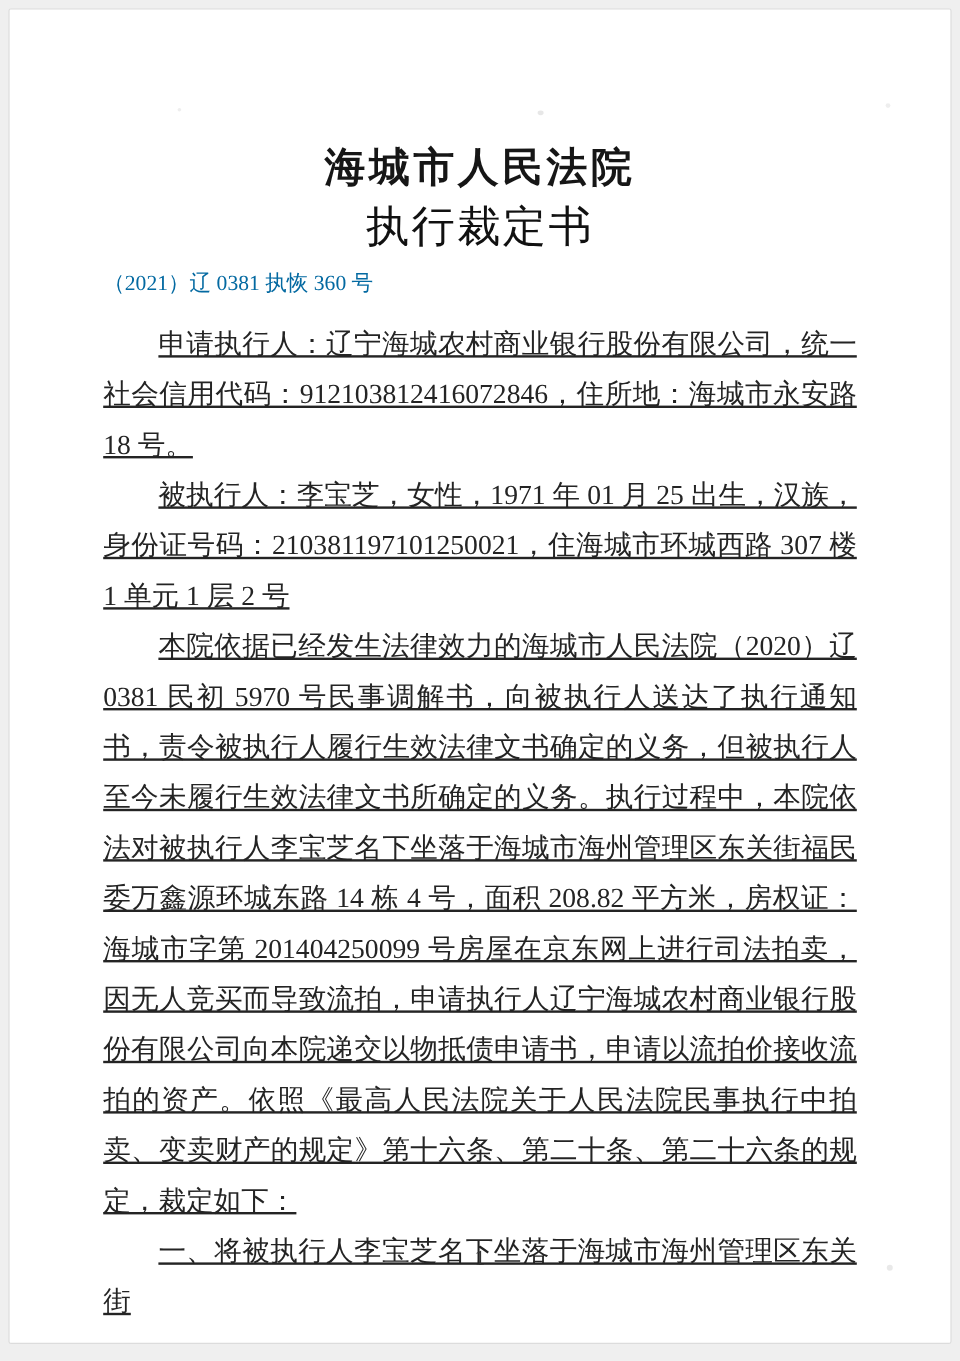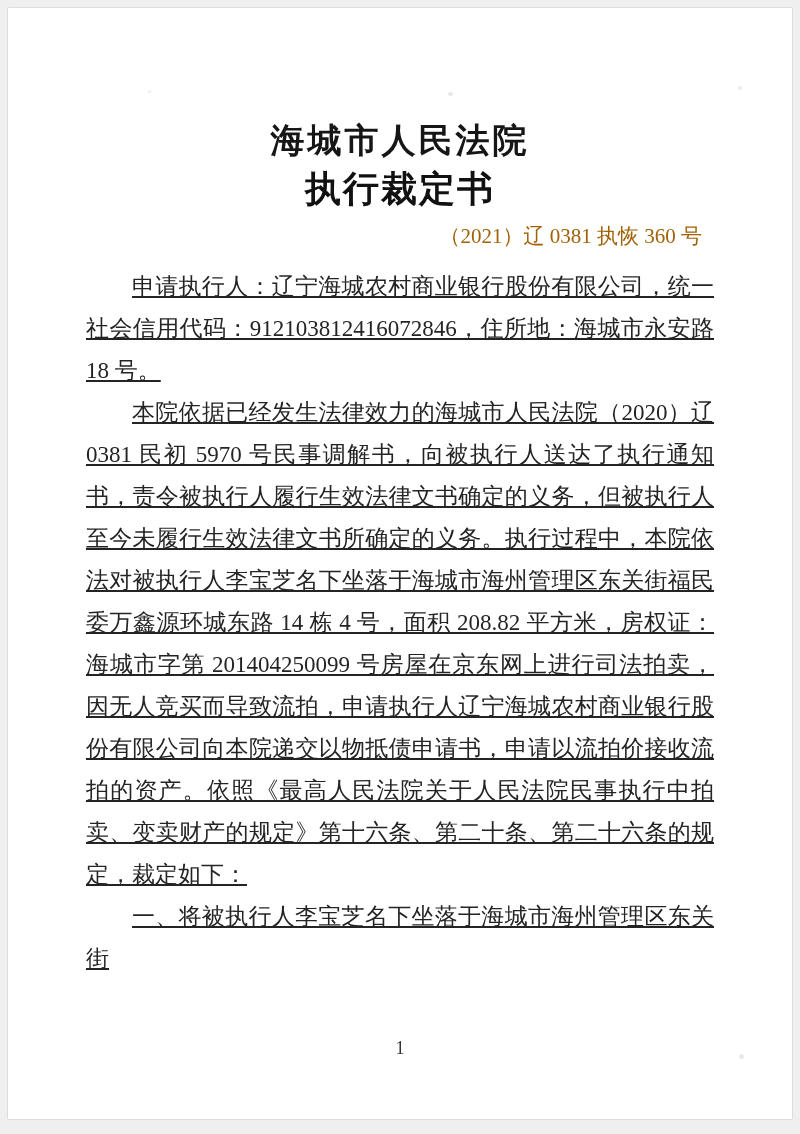--- a/index.html
+++ b/index.html
@@ -29,33 +29,33 @@
     text-align: center;
     font-size: 34px;
     font-weight: 600;
     letter-spacing: 3px;
     line-height: 46px;
     color: #161616;
   }
   .doc-title {
     text-align: center;
     font-size: 36px;
-    font-weight: 700;
+    font-weight: 400;
     letter-spacing: 2px;
     line-height: 50px;
     color: #111111;
   }
   .case-number {
-    text-align: right;
-    font-size: 21px;
+    text-align: left;
+    font-size: 18px;
     line-height: 32px;
     margin-top: 6px;
     margin-bottom: 14px;
     padding-right: 12px;
-    color: #a16207;
+    color: #0369a1;
   }
   .body-text p {
     font-size: 23px;
     line-height: 42px;
     text-align: justify;
     text-justify: inter-character;
     text-indent: 2em;
     color: #242424;
     text-decoration: underline;
   }
@@ -86,20 +86,21 @@
   <div class="page">
 
     <div class="court-name">海城市人民法院</div>
 
     <div class="doc-title">执行裁定书</div>
 
     <div class="case-number">（2021）辽 0381 执恢 360 号</div>
 
     <div class="body-text">
       <p>申请执行人：辽宁海城农村商业银行股份有限公司，统一社会信用代码：912103812416072846，住所地：海城市永安路 18 号。</p>
+      <p>被执行人：李宝芝，女性，1971 年 01 月 25 出生，汉族，身份证号码：210381197101250021，住海城市环城西路 307 楼 1 单元 1 层 2 号</p>
       <p>本院依据已经发生法律效力的海城市人民法院（2020）辽 0381 民初 5970 号民事调解书，向被执行人送达了执行通知书，责令被执行人履行生效法律文书确定的义务，但被执行人至今未履行生效法律文书所确定的义务。执行过程中，本院依法对被执行人李宝芝名下坐落于海城市海州管理区东关街福民委万鑫源环城东路 14 栋 4 号，面积 208.82 平方米，房权证：海城市字第 201404250099 号房屋在京东网上进行司法拍卖，因无人竞买而导致流拍，申请执行人辽宁海城农村商业银行股份有限公司向本院递交以物抵债申请书，申请以流拍价接收流拍的资产。依照《最高人民法院关于人民法院民事执行中拍卖、变卖财产的规定》第十六条、第二十条、第二十六条的规定，裁定如下：</p>
       <p>一、将被执行人李宝芝名下坐落于海城市海州管理区东关街</p>
     </div>
 
     <div class="page-footer">1</div>
 
     <div class="speckle s1"></div>
     <div class="speckle s2"></div>
     <div class="speckle s3"></div>
     <div class="speckle s4"></div>

